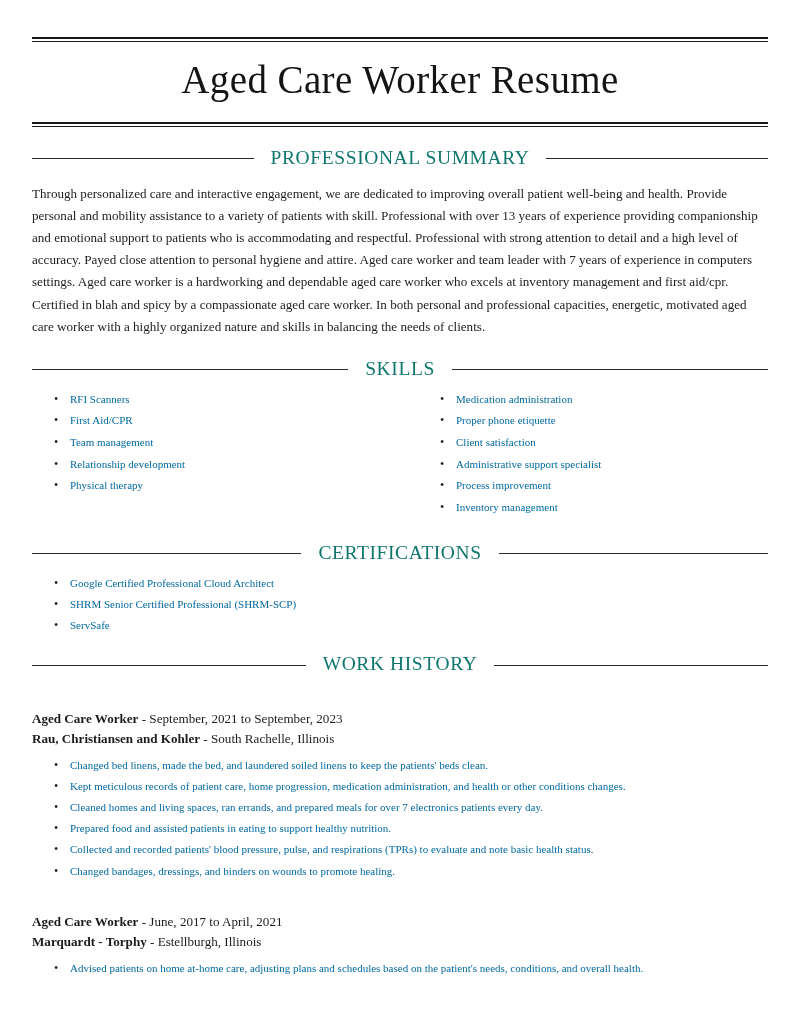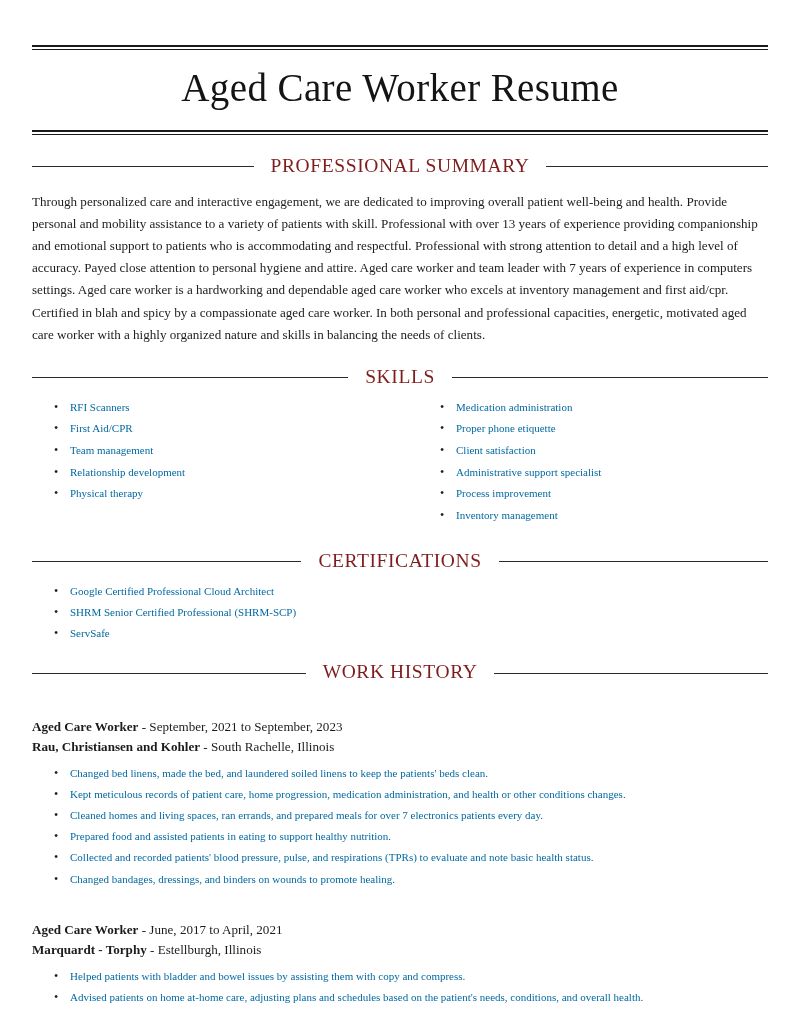--- a/index.html
+++ b/index.html
@@ -12,21 +12,21 @@
     height: 1035px;
     overflow: hidden;
     font-family: "Liberation Serif", "DejaVu Serif", serif;
     color: #1c1c1c;
   }
   .page {
     width: 800px;
     height: 1035px;
     position: relative;
     box-sizing: border-box;
-    padding: 16px 32px;
+    padding: 8px 32px;
     overflow: hidden;
   }
 
   
   .header-rule-top {
     margin-top: 29px;
     border-top: 2.6px solid #1a1a1a;
     border-bottom: 1px solid #1a1a1a;
     height: 2px;
   }
@@ -72,21 +72,21 @@
   .section-head .line {
     flex: 1 1 auto;
     height: 0;
     border-top: 1.6px solid #2a2a2a;
   }
   .section-head .title {
     flex: 0 0 auto;
     padding: 0 17px;
     font-size: 19.5px;
     letter-spacing: 0.6px;
-    color: #7f1d1d;
+    color: #0f766e;
     white-space: nowrap;
     position: relative;
     top: -1px;
   }
 
   
   .summary {
     margin-top: 13px;
     font-size: 13.1px;
     line-height: 1.69;
@@ -246,20 +246,19 @@
     </div>
 
     <div class="job">
       <div class="job-line">
         <span class="bold">Aged Care Worker</span><span> - </span><span>June, 2017 to April, 2021</span>
       </div>
       <div class="job-line">
         <span class="bold">Marquardt - Torphy</span><span> - </span><span>Estellburgh, Illinois</span>
       </div>
       <ul class="bullets">
-        <li>Helped patients with bladder and bowel issues by assisting them with copy and compress.</li>
         <li>Advised patients on home at-home care, adjusting plans and schedules based on the patient's needs, conditions, and overall health.</li>
 
       </ul>
     </div>
 
   </div>
 </div>
 
 </body></html>

